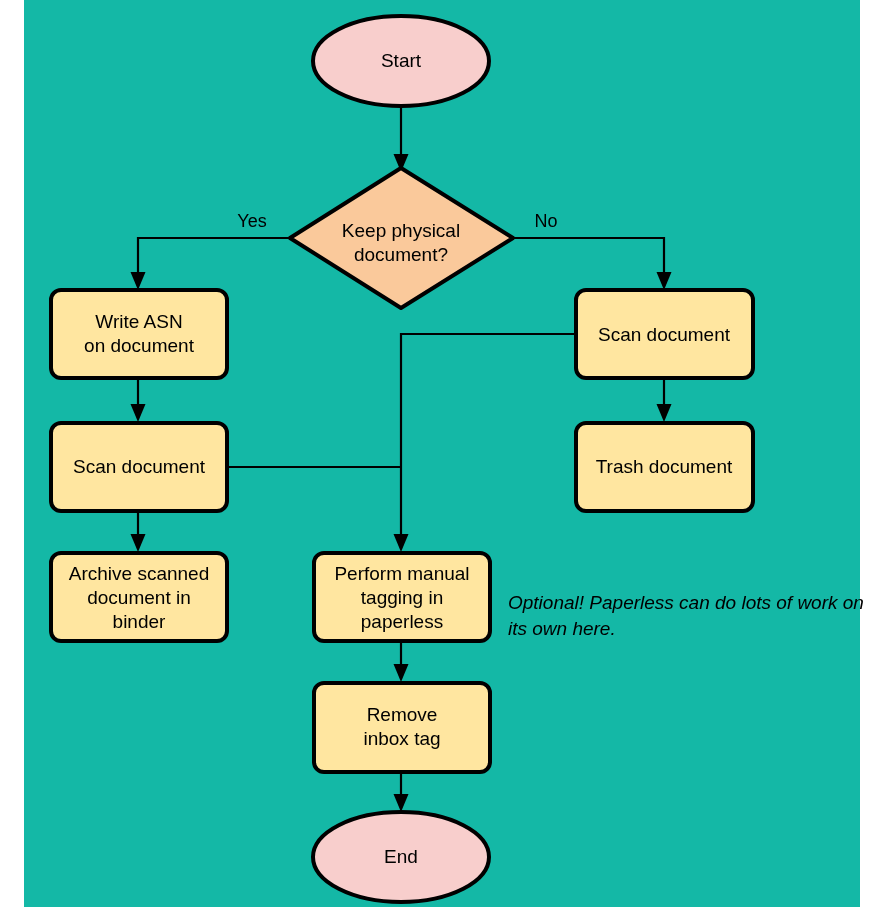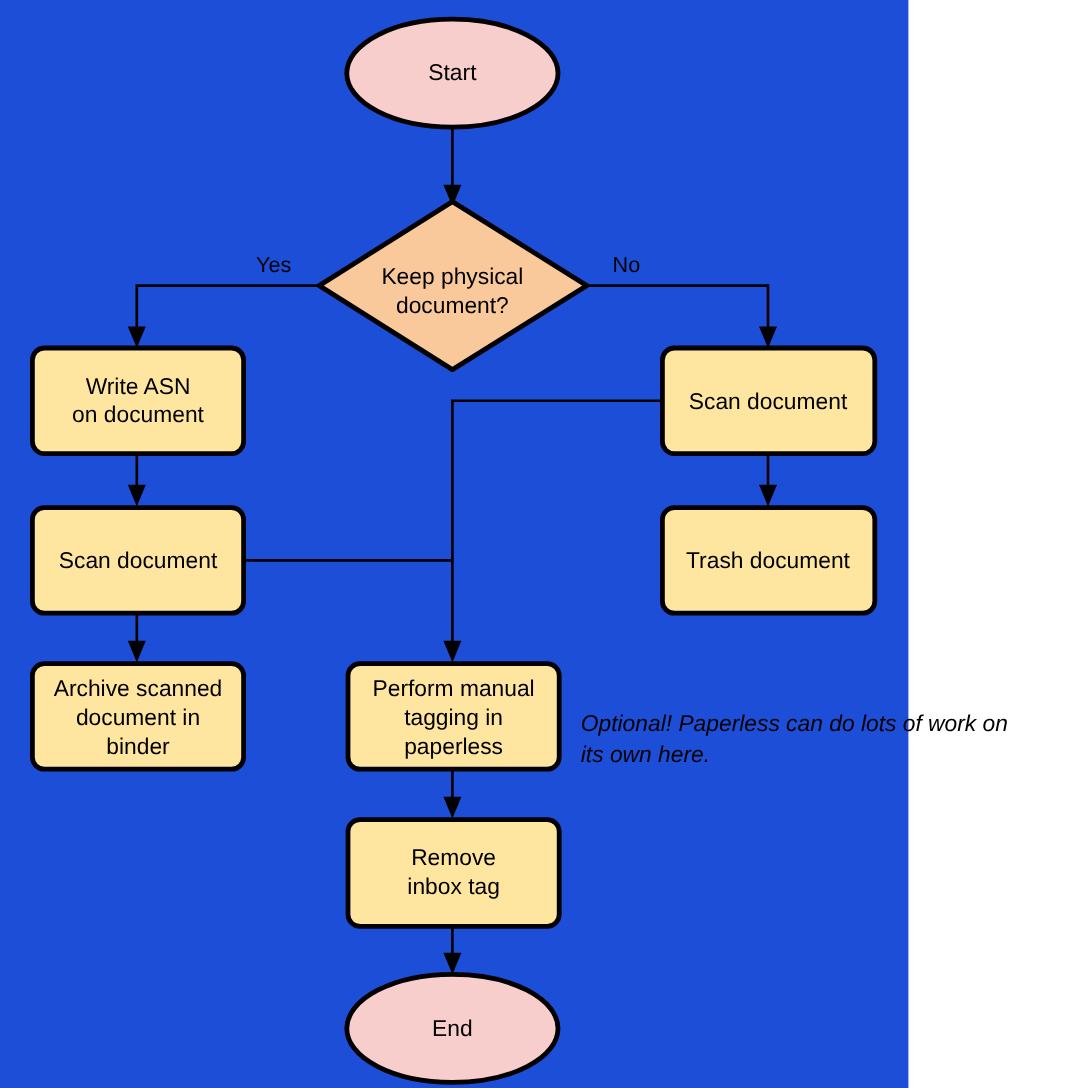--- a/index.html
+++ b/index.html
@@ -8,23 +8,24 @@
     background: #ffffff;
   }
   body {
     width: 888px;
     height: 907px;
     overflow: hidden;
     font-family: "Liberation Sans", sans-serif;
   }
   #flowchart-root {
     position: relative;
-    width: 757px;
+    width: 836px;
     height: 907px;
-    background: #1d4ed8;
+    background: #14b8a6;
+    margin-left: 24px;
   }
   svg.chart-canvas {
     display: block;
     width: 888px;
     height: 907px;
   }
   .node-shape {
     stroke: #000000;
     stroke-width: 4;
     stroke-linejoin: round;

